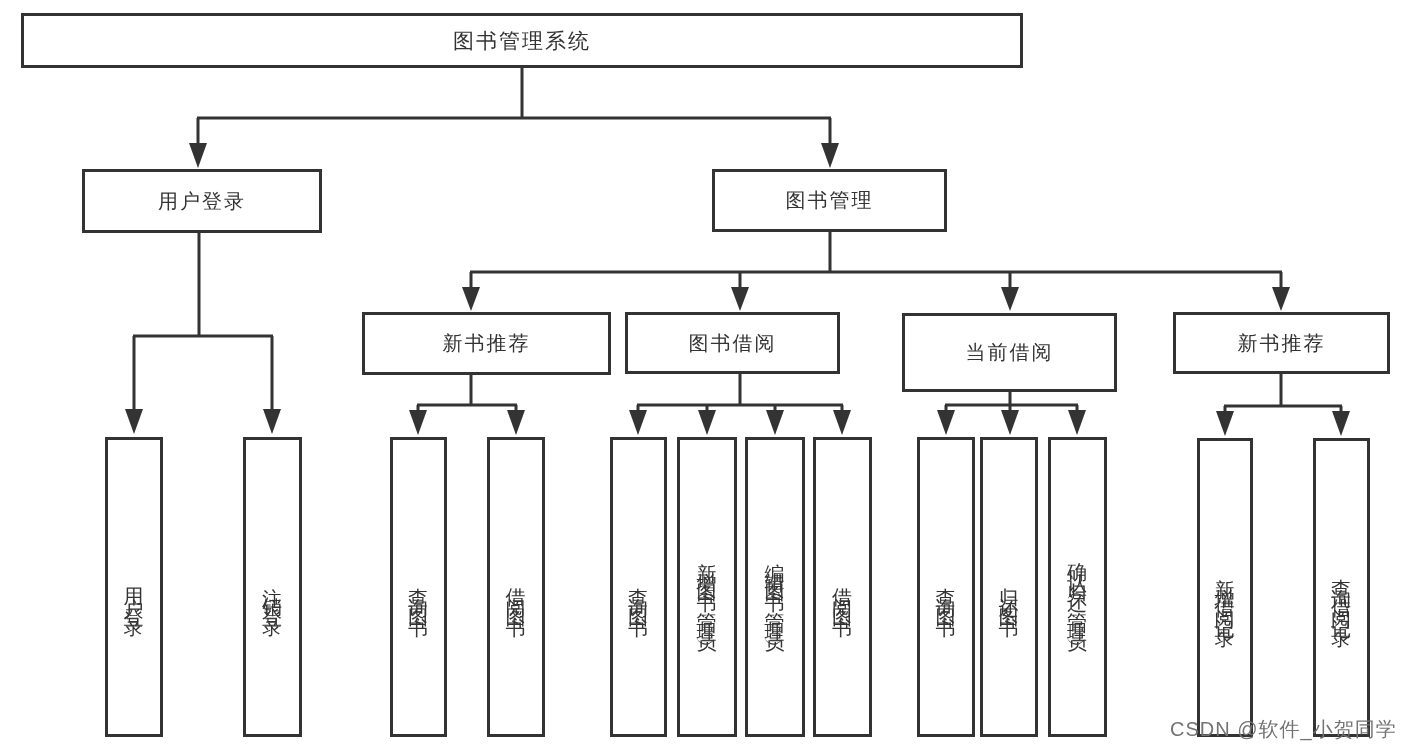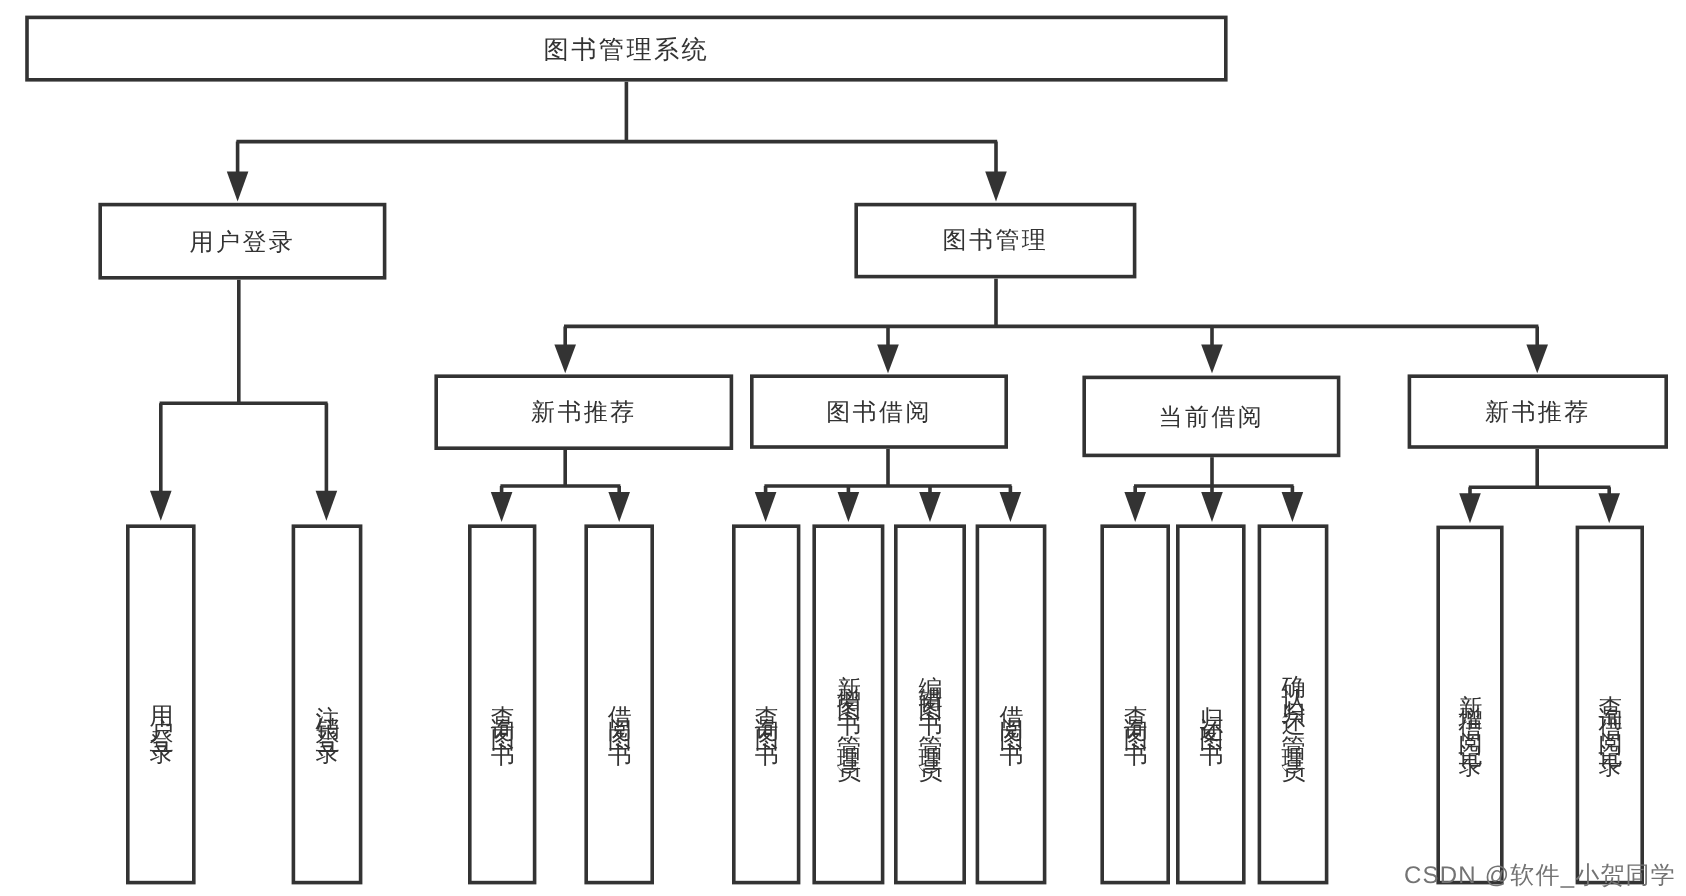--- a/index.html
+++ b/index.html
@@ -105,21 +105,21 @@
   <div class="node h-node" style="left:712px; top:169px; width:235px; height:63px;">
     <span>图书管理</span>
   </div>
 
   <div class="node h-node" style="left:362px; top:312px; width:249px; height:63px;">
     <span>新书推荐</span>
   </div>
   <div class="node h-node" style="left:625px; top:312px; width:215px; height:62px;">
     <span>图书借阅</span>
   </div>
-  <div class="node h-node" style="left:902px; top:313px; width:215px; height:68px;">
+  <div class="node h-node" style="left:902px; top:313px; width:215px; height:79px;">
     <span>当前借阅</span>
   </div>
   <div class="node h-node" style="left:1173px; top:312px; width:217px; height:62px;">
     <span>新书推荐</span>
   </div>
 
   <div class="node v-node" style="left:105px; top:437px; width:58px; height:300px;">
     <span>用户登录</span>
   </div>
   <div class="node v-node" style="left:243px; top:437px; width:59px; height:300px;">

